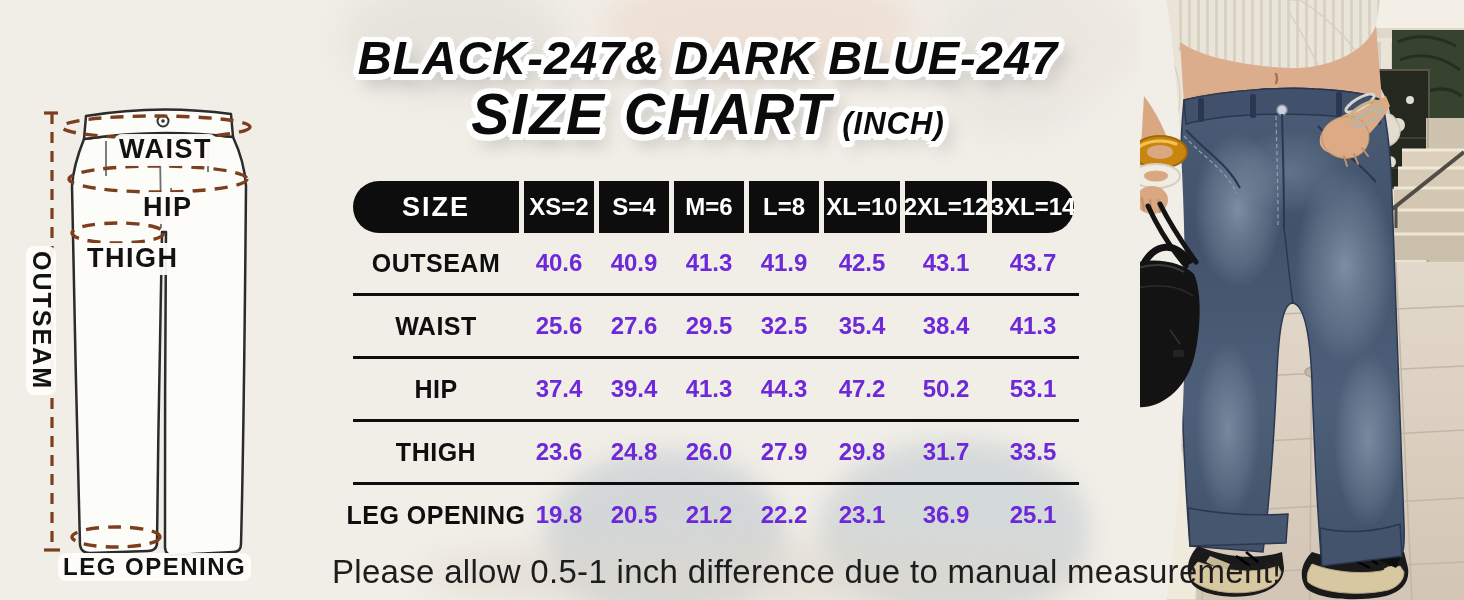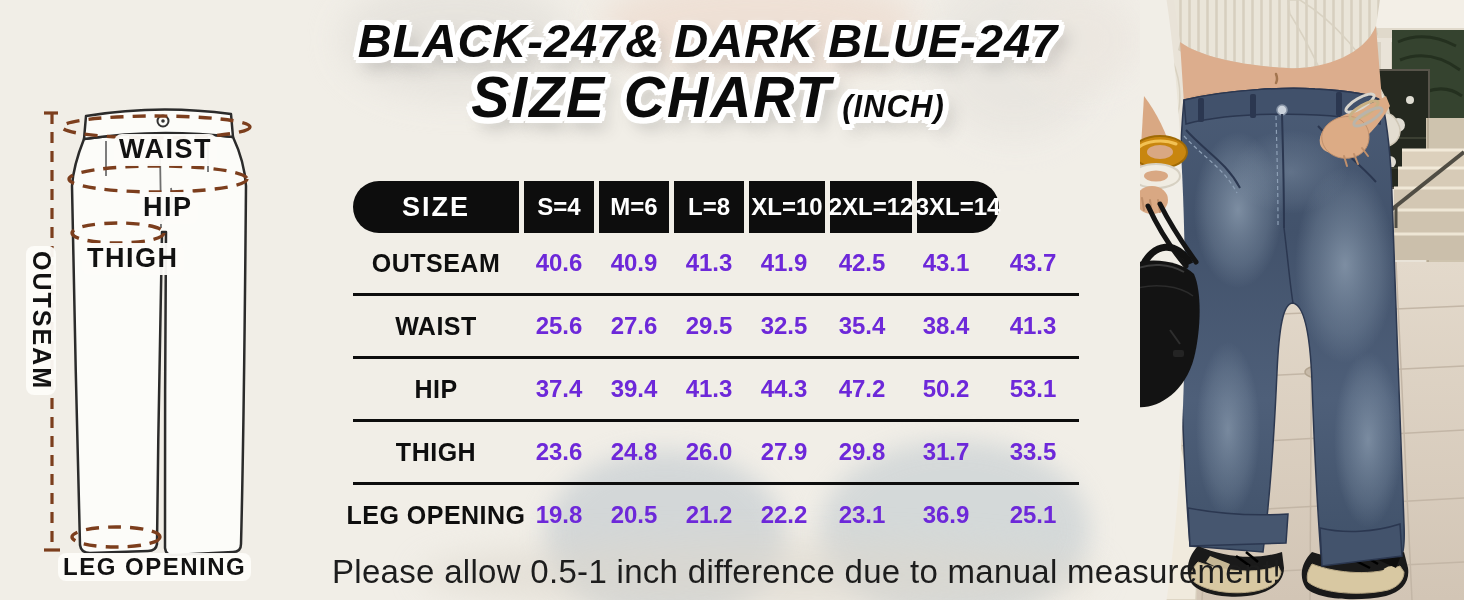--- a/index.html
+++ b/index.html
@@ -22,21 +22,21 @@
   .dlabel{position:absolute;color:#121212;font-weight:bold;letter-spacing:1.5px;
           background:rgba(253,252,249,.95);border-radius:8px;padding:1px 5px;line-height:1.1;white-space:nowrap;}
   .lbl-waist{left:114px;top:134px;font-size:27px;}
   .lbl-hip{left:138px;top:192px;font-size:27px;}
   .lbl-thigh{left:82px;top:243px;font-size:27px;}
   .lbl-outseam{left:26px;top:246px;font-size:25px;writing-mode:vertical-rl;padding:5px 1px;letter-spacing:2px;}
   .lbl-legopening{left:58px;top:553px;font-size:24px;}
 
   
   .center-col{position:absolute;left:332px;width:752px;z-index:2;text-align:center;}
-  .titles{top:15px;}
+  .titles{top:32px;}
   .title-line{font-style:italic;font-weight:bold;color:#0b0b0b;white-space:nowrap;
     text-shadow:-5px -3px 0 #fff,5px -3px 0 #fff,-5px 3px 0 #fff,5px 4px 0 #fff,
       -6px 0 0 #fff,6px 0 0 #fff,0 -5px 0 #fff,0 6px 0 #fff,
       -3px -5px 0 #fff,3px -5px 0 #fff,-3px 6px 0 #fff,3px 6px 0 #fff,
       0 0 10px #fff,8px 10px 16px rgba(60,60,60,.35);}
   .t1{font-size:47px;letter-spacing:1px;line-height:1.1;}
   .t2{font-size:57px;letter-spacing:2px;margin-top:2px;line-height:1.0;}
   .t2 .unit{font-size:31px;letter-spacing:1px;margin-left:10px;}
 
   
@@ -113,20 +113,21 @@
   </div>
 
   <div class="center-col titles">
     <div class="title-line t1">BLACK-247&amp; DARK BLUE-247</div>
     <div class="title-line t2"><span>SIZE CHART</span><span class="unit">(INCH)</span></div>
   </div>
 
   <div class="size-table">
     <div class="thead">
       <div class="th c0">SIZE</div>
+      <div class="th c1">XS=2</div>
       <div class="th c2">S=4</div>
       <div class="th c3">M=6</div>
       <div class="th c4">L=8</div>
       <div class="th c5">XL=10</div>
       <div class="th c6">2XL=12</div>
       <div class="th c7">3XL=14</div>
     </div>
     <div class="trow">
       <div class="tlabel c0">OUTSEAM</div>
       <div class="tval c1">40.6</div>

